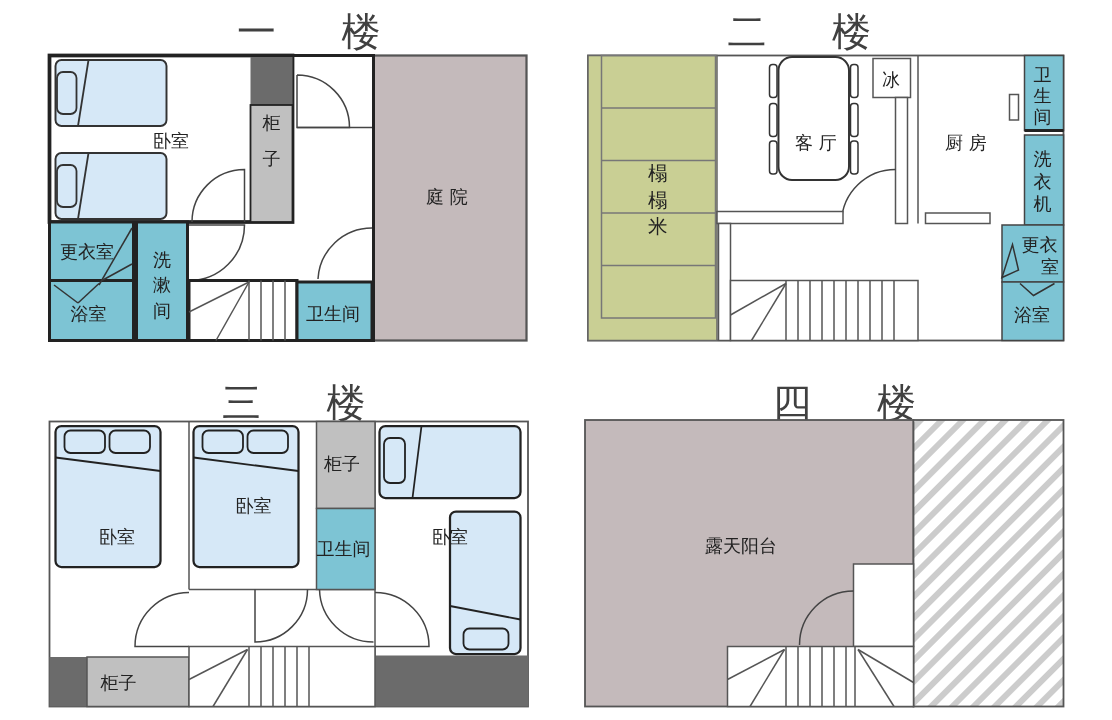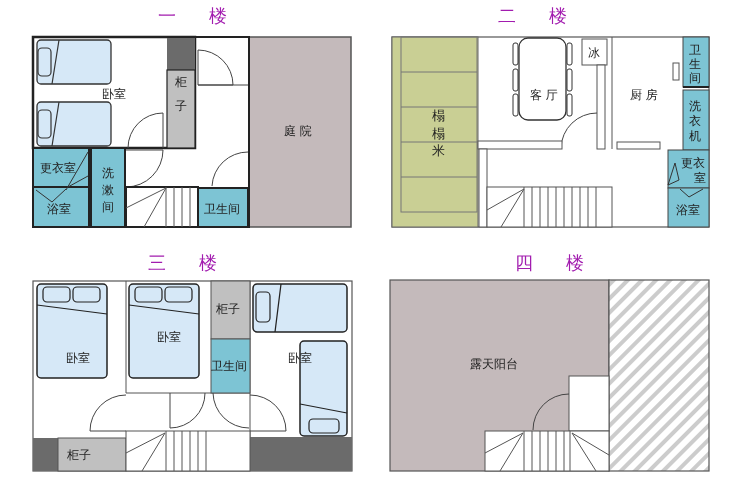--- a/index.html
+++ b/index.html
@@ -1,26 +1,26 @@
 <!DOCTYPE html>
 <html><head>
 <meta charset="utf-8">
 <style>
   html,body{margin:0;padding:0;background:#fff;}
   body{width:741px;height:480px;position:relative;overflow:hidden;font-family:"DejaVu Sans",sans-serif;}
-  .floor-title{position:absolute;font-size:18px;color:#a21caf;letter-spacing:14px;font-family:Liberation Sans, sans-serif;}
+  .floor-title{position:absolute;font-size:26px;color:#404040;letter-spacing:14px;font-family:Liberation Mono, monospace;}
   svg{position:absolute;left:0;top:0;}
   .lbl{font-family:"DejaVu Sans",sans-serif;font-size:12px;fill:#222;}
   .lblv{font-family:"DejaVu Sans",sans-serif;font-size:13px;fill:#222;}
 </style>
 </head>
 <body>
 
 <div class="floor-title" style="left:158px;top:4px;">一 楼</div>
-<div class="floor-title" style="left:498px;top:4px;">二 楼</div>
+<div class="floor-title" style="left:485px;top:4px;">二 楼</div>
 <div class="floor-title" style="left:148px;top:251px;">三 楼</div>
 <div class="floor-title" style="left:515px;top:251px;text-align:center;">四 楼</div>
 
 <svg width="741" height="480" viewBox="0 0 741 480">
   <defs>
     <pattern id="hatch" patternUnits="userSpaceOnUse" width="10" height="10" patternTransform="rotate(45)">
       <rect width="10" height="10" fill="#ffffff"></rect>
       <rect width="4" height="10" fill="#cccccc"></rect>
     </pattern>
   </defs>

